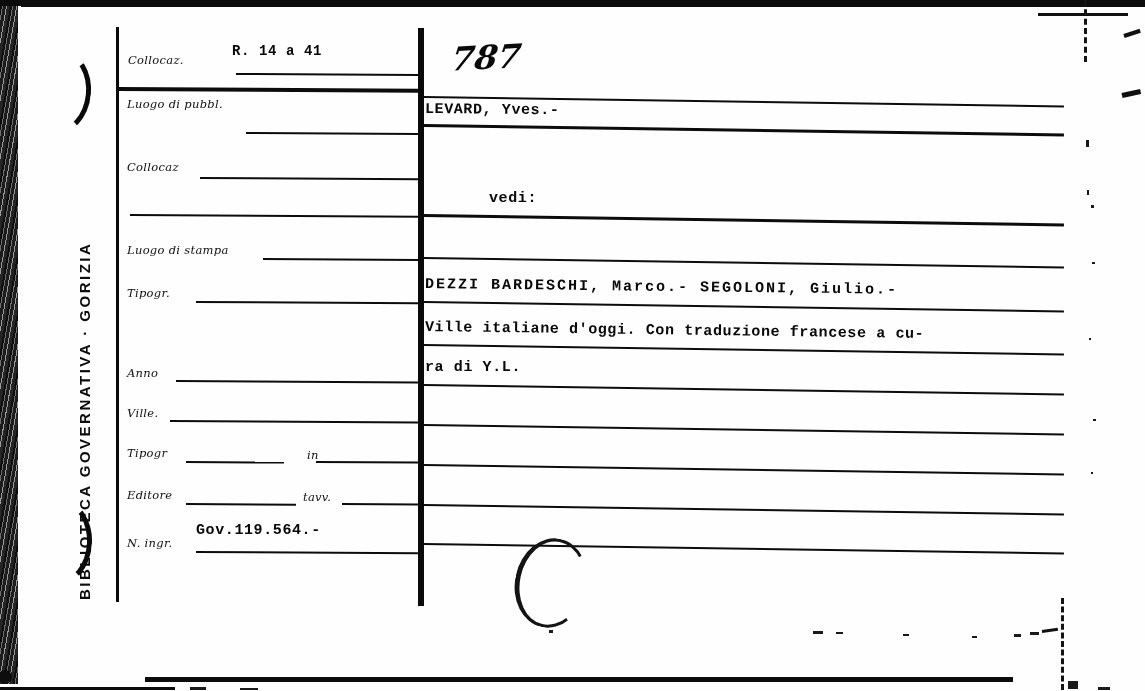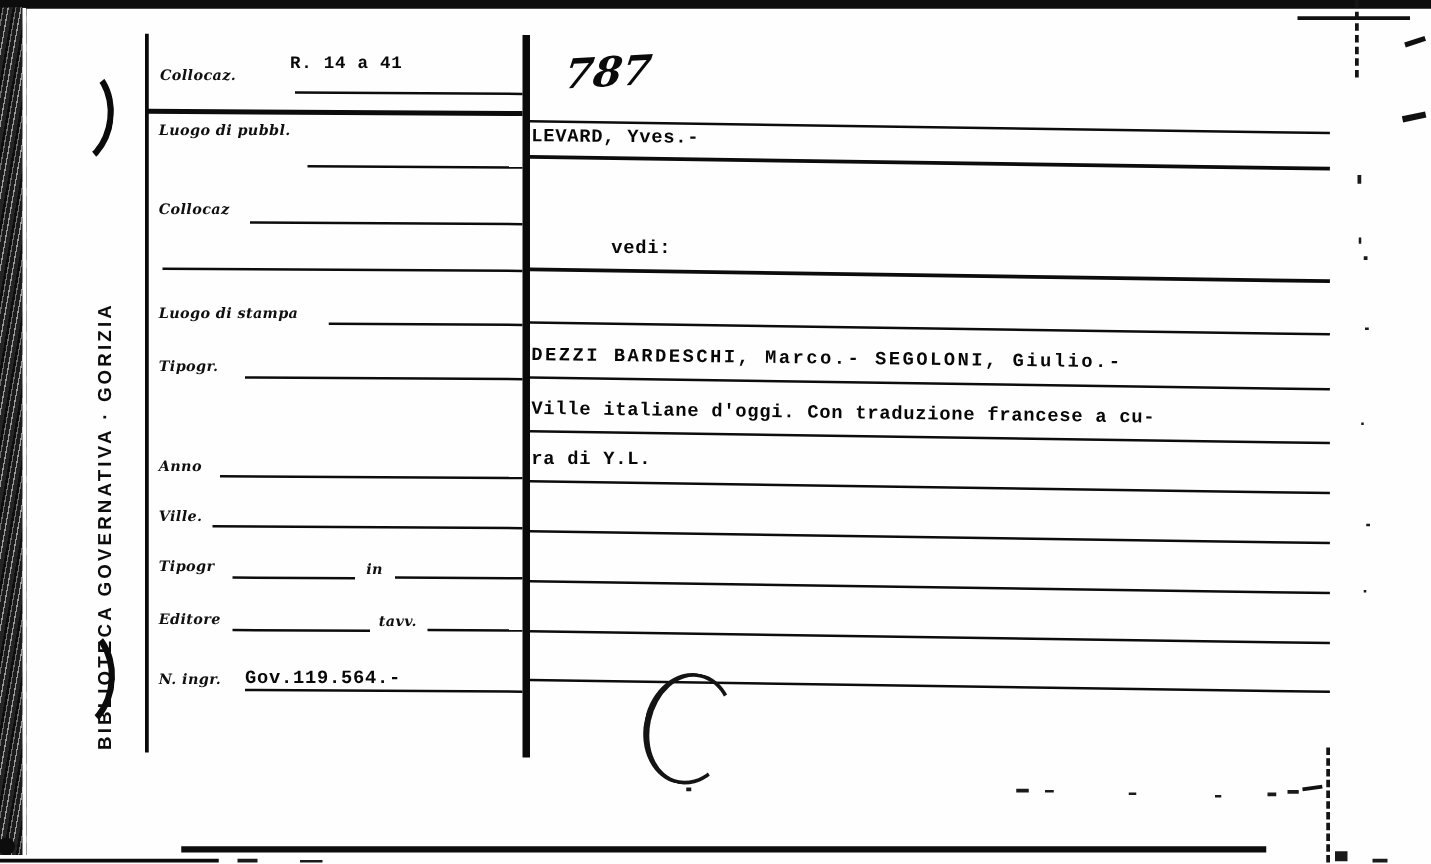--- a/index.html
+++ b/index.html
@@ -16,21 +16,21 @@
   .line{position:absolute;background:#0c0c0c;height:2px;transform-origin:left center;}
   .line.thick{height:4px;}
   .line.tiltL{transform:rotate(0.35deg);}
   .line.tiltR{transform:rotate(0.85deg);}
   
   .vline{position:absolute;background:#0a0a0a;}
   
   .lbl{
     position:absolute;
     font-family:"DejaVu Serif", serif;
-    font-style:italic;font-weight:bold;
+    font-style:italic;font-weight:normal;
     font-size:11.5px;color:#101010;
     white-space:nowrap;letter-spacing:0.3px;
   }
   
   .typed{
     position:absolute;
     font-family:"Liberation Mono", monospace;
     font-weight:bold;font-size:15px;color:#080808;
     letter-spacing:0.6px;white-space:nowrap;
     transform-origin:left center;
@@ -114,30 +114,30 @@
   <div class="line tiltL" style="left:196px;top:301px;width:222px;"></div>
 
   <div class="lbl" style="left:127px;top:366px;">Anno</div>
   <div class="line tiltL" style="left:176px;top:380px;width:242px;"></div>
 
   <div class="lbl" style="left:127px;top:406px;">Ville.</div>
   <div class="line tiltL" style="left:170px;top:420px;width:248px;"></div>
 
   <div class="lbl" style="left:127px;top:446px;">Tipogr</div>
   <div class="line tiltL" style="left:186px;top:461px;width:98px;"></div>
-  <div class="lbl" style="left:293px;top:448px;">in</div>
+  <div class="lbl" style="left:307px;top:448px;">in</div>
   <div class="line tiltL" style="left:316px;top:461px;width:102px;"></div>
 
   <div class="lbl" style="left:127px;top:488px;">Editore</div>
   <div class="line tiltL" style="left:186px;top:503px;width:110px;"></div>
   <div class="lbl" style="left:303px;top:490px;">tavv.</div>
   <div class="line tiltL" style="left:342px;top:503px;width:76px;"></div>
 
   <div class="lbl" style="left:127px;top:536px;">N. ingr.</div>
-  <div class="typed" style="left:196px;top:522px;margin-top:12px;">Gov.119.564.-</div>
+  <div class="typed" style="left:196px;top:522px;">Gov.119.564.-</div>
   <div class="line tiltL" style="left:196px;top:551px;width:222px;"></div>
 
   <div class="handwritten" style="left:452px;top:38px;">787</div>
 
   <div class="line tiltR" style="left:424px;top:96px;width:640px;"></div>
   <div class="typed" style="left:425px;top:101px;transform:rotate(0.5deg);">LEVARD, Yves.-</div>
   <div class="line tiltR" style="left:424px;top:124px;width:640px;height:3px;"></div>
 
   <div class="typed" style="left:489px;top:190px;">vedi:</div>
   <div class="line tiltR" style="left:424px;top:214px;width:640px;height:3px;"></div>

